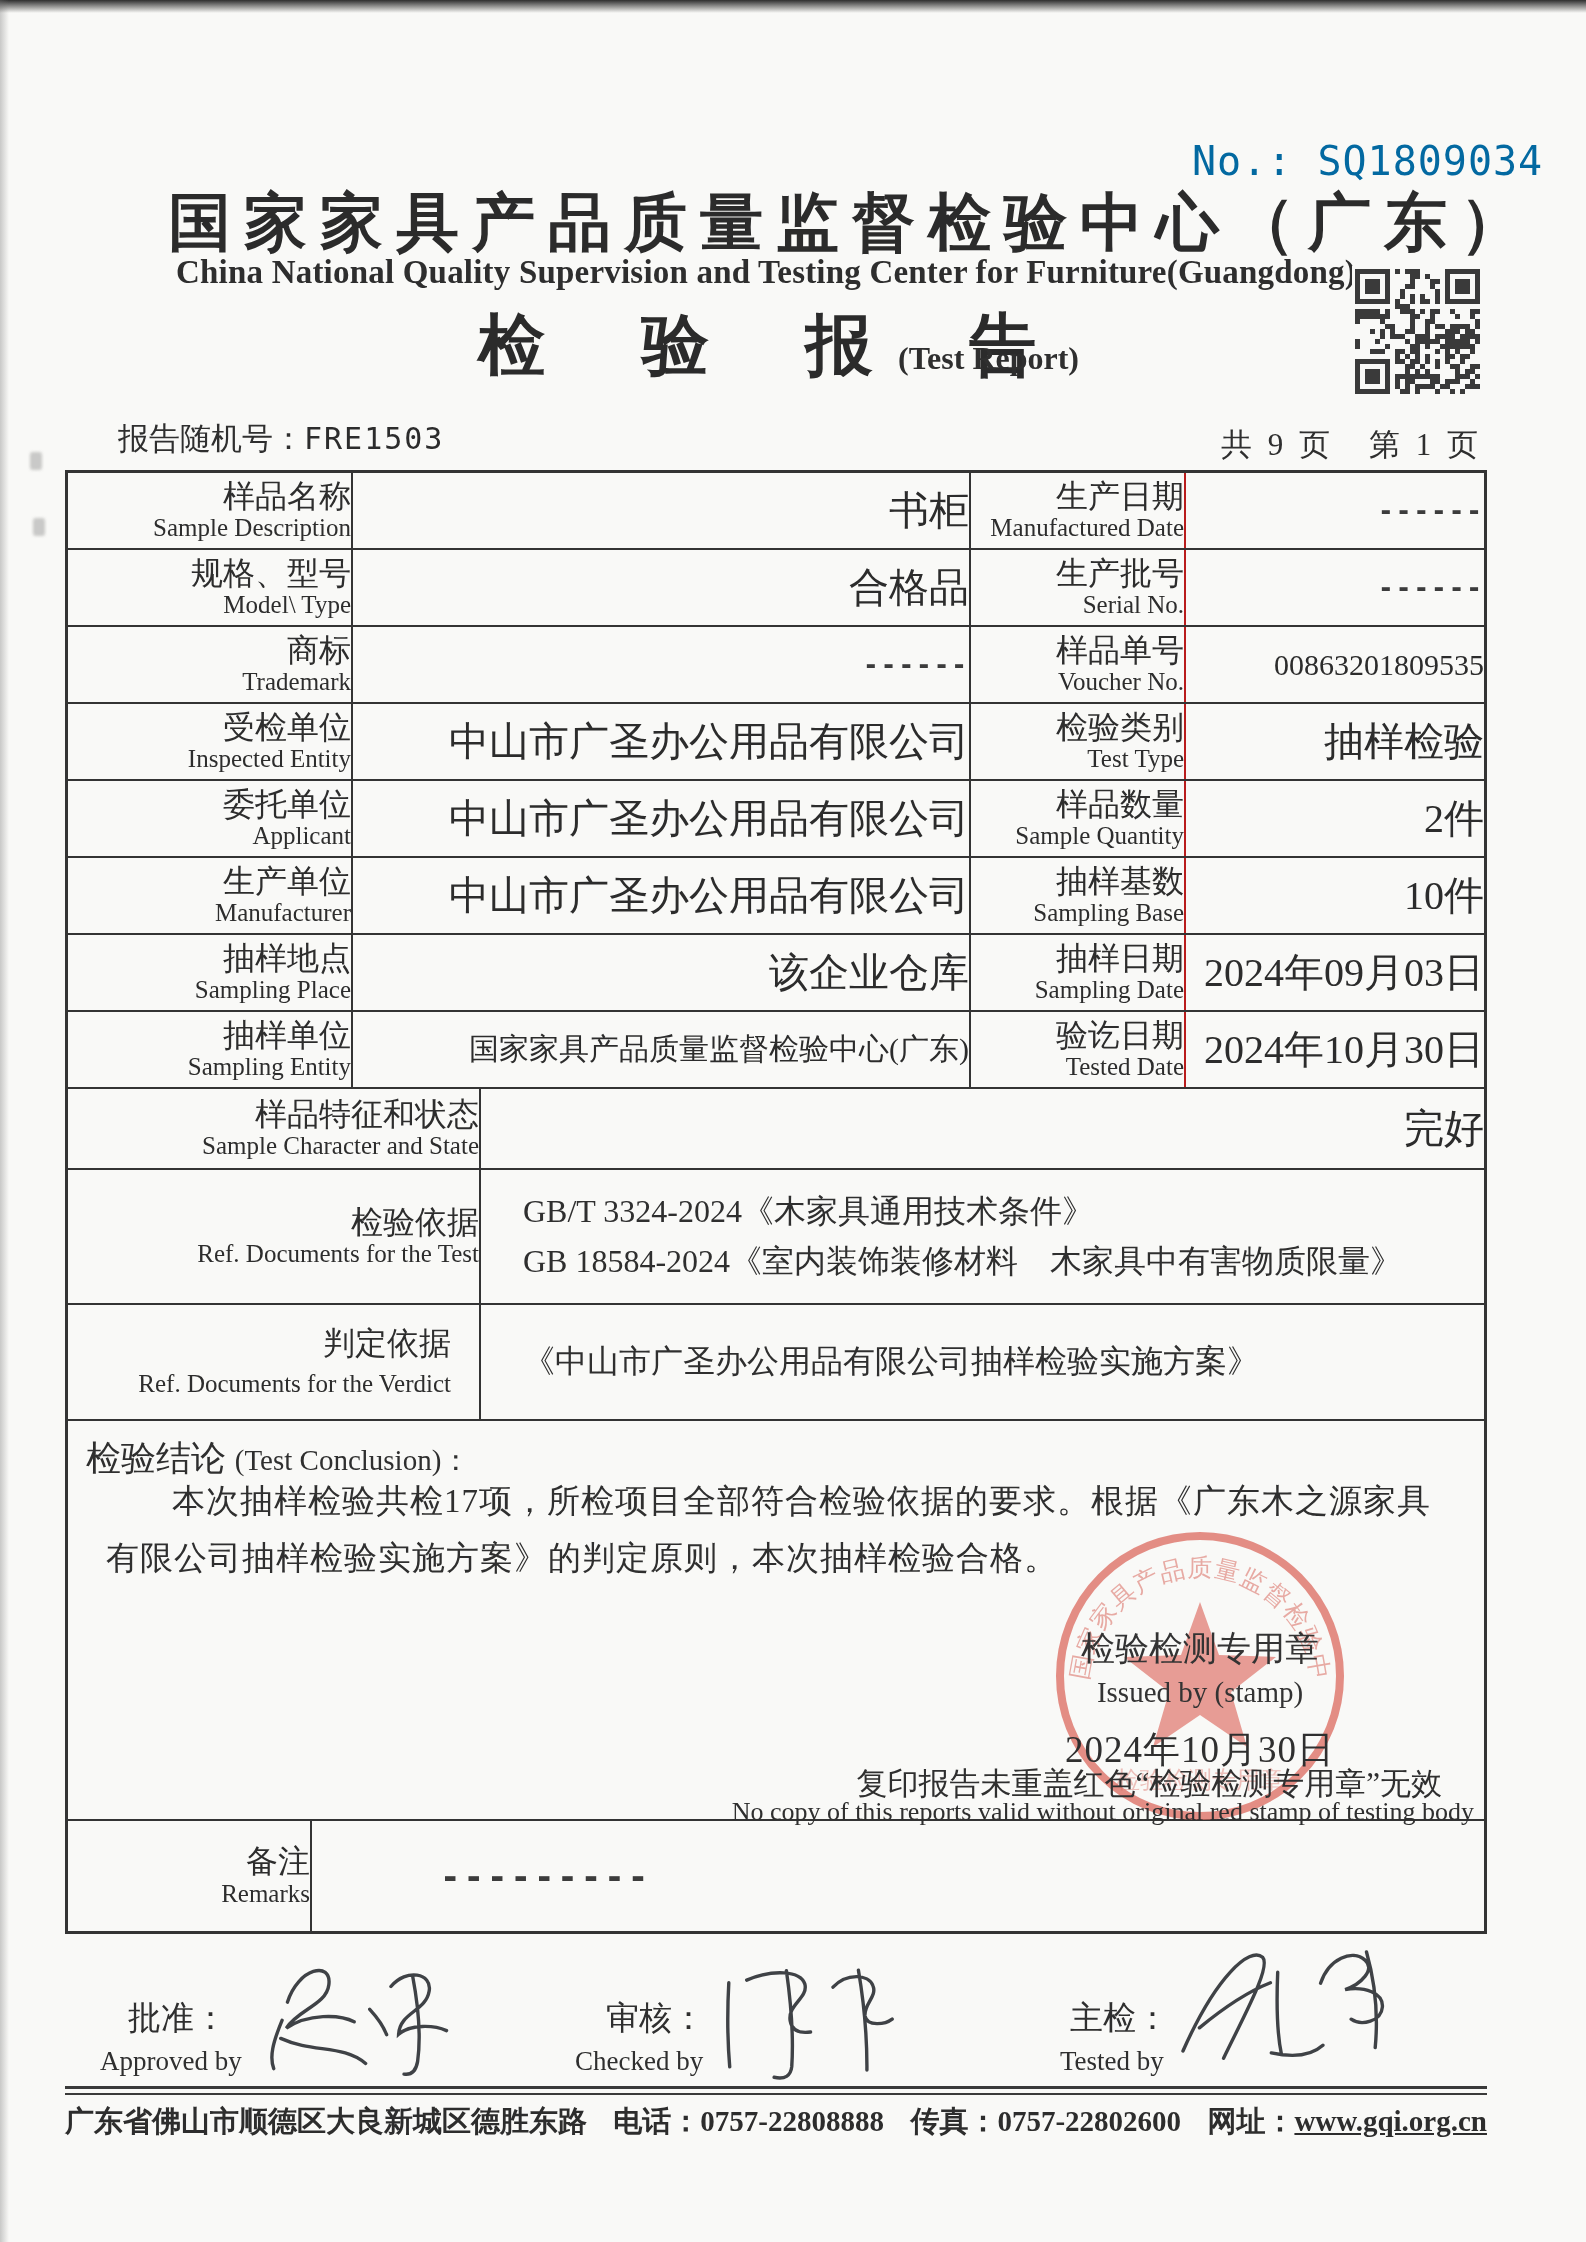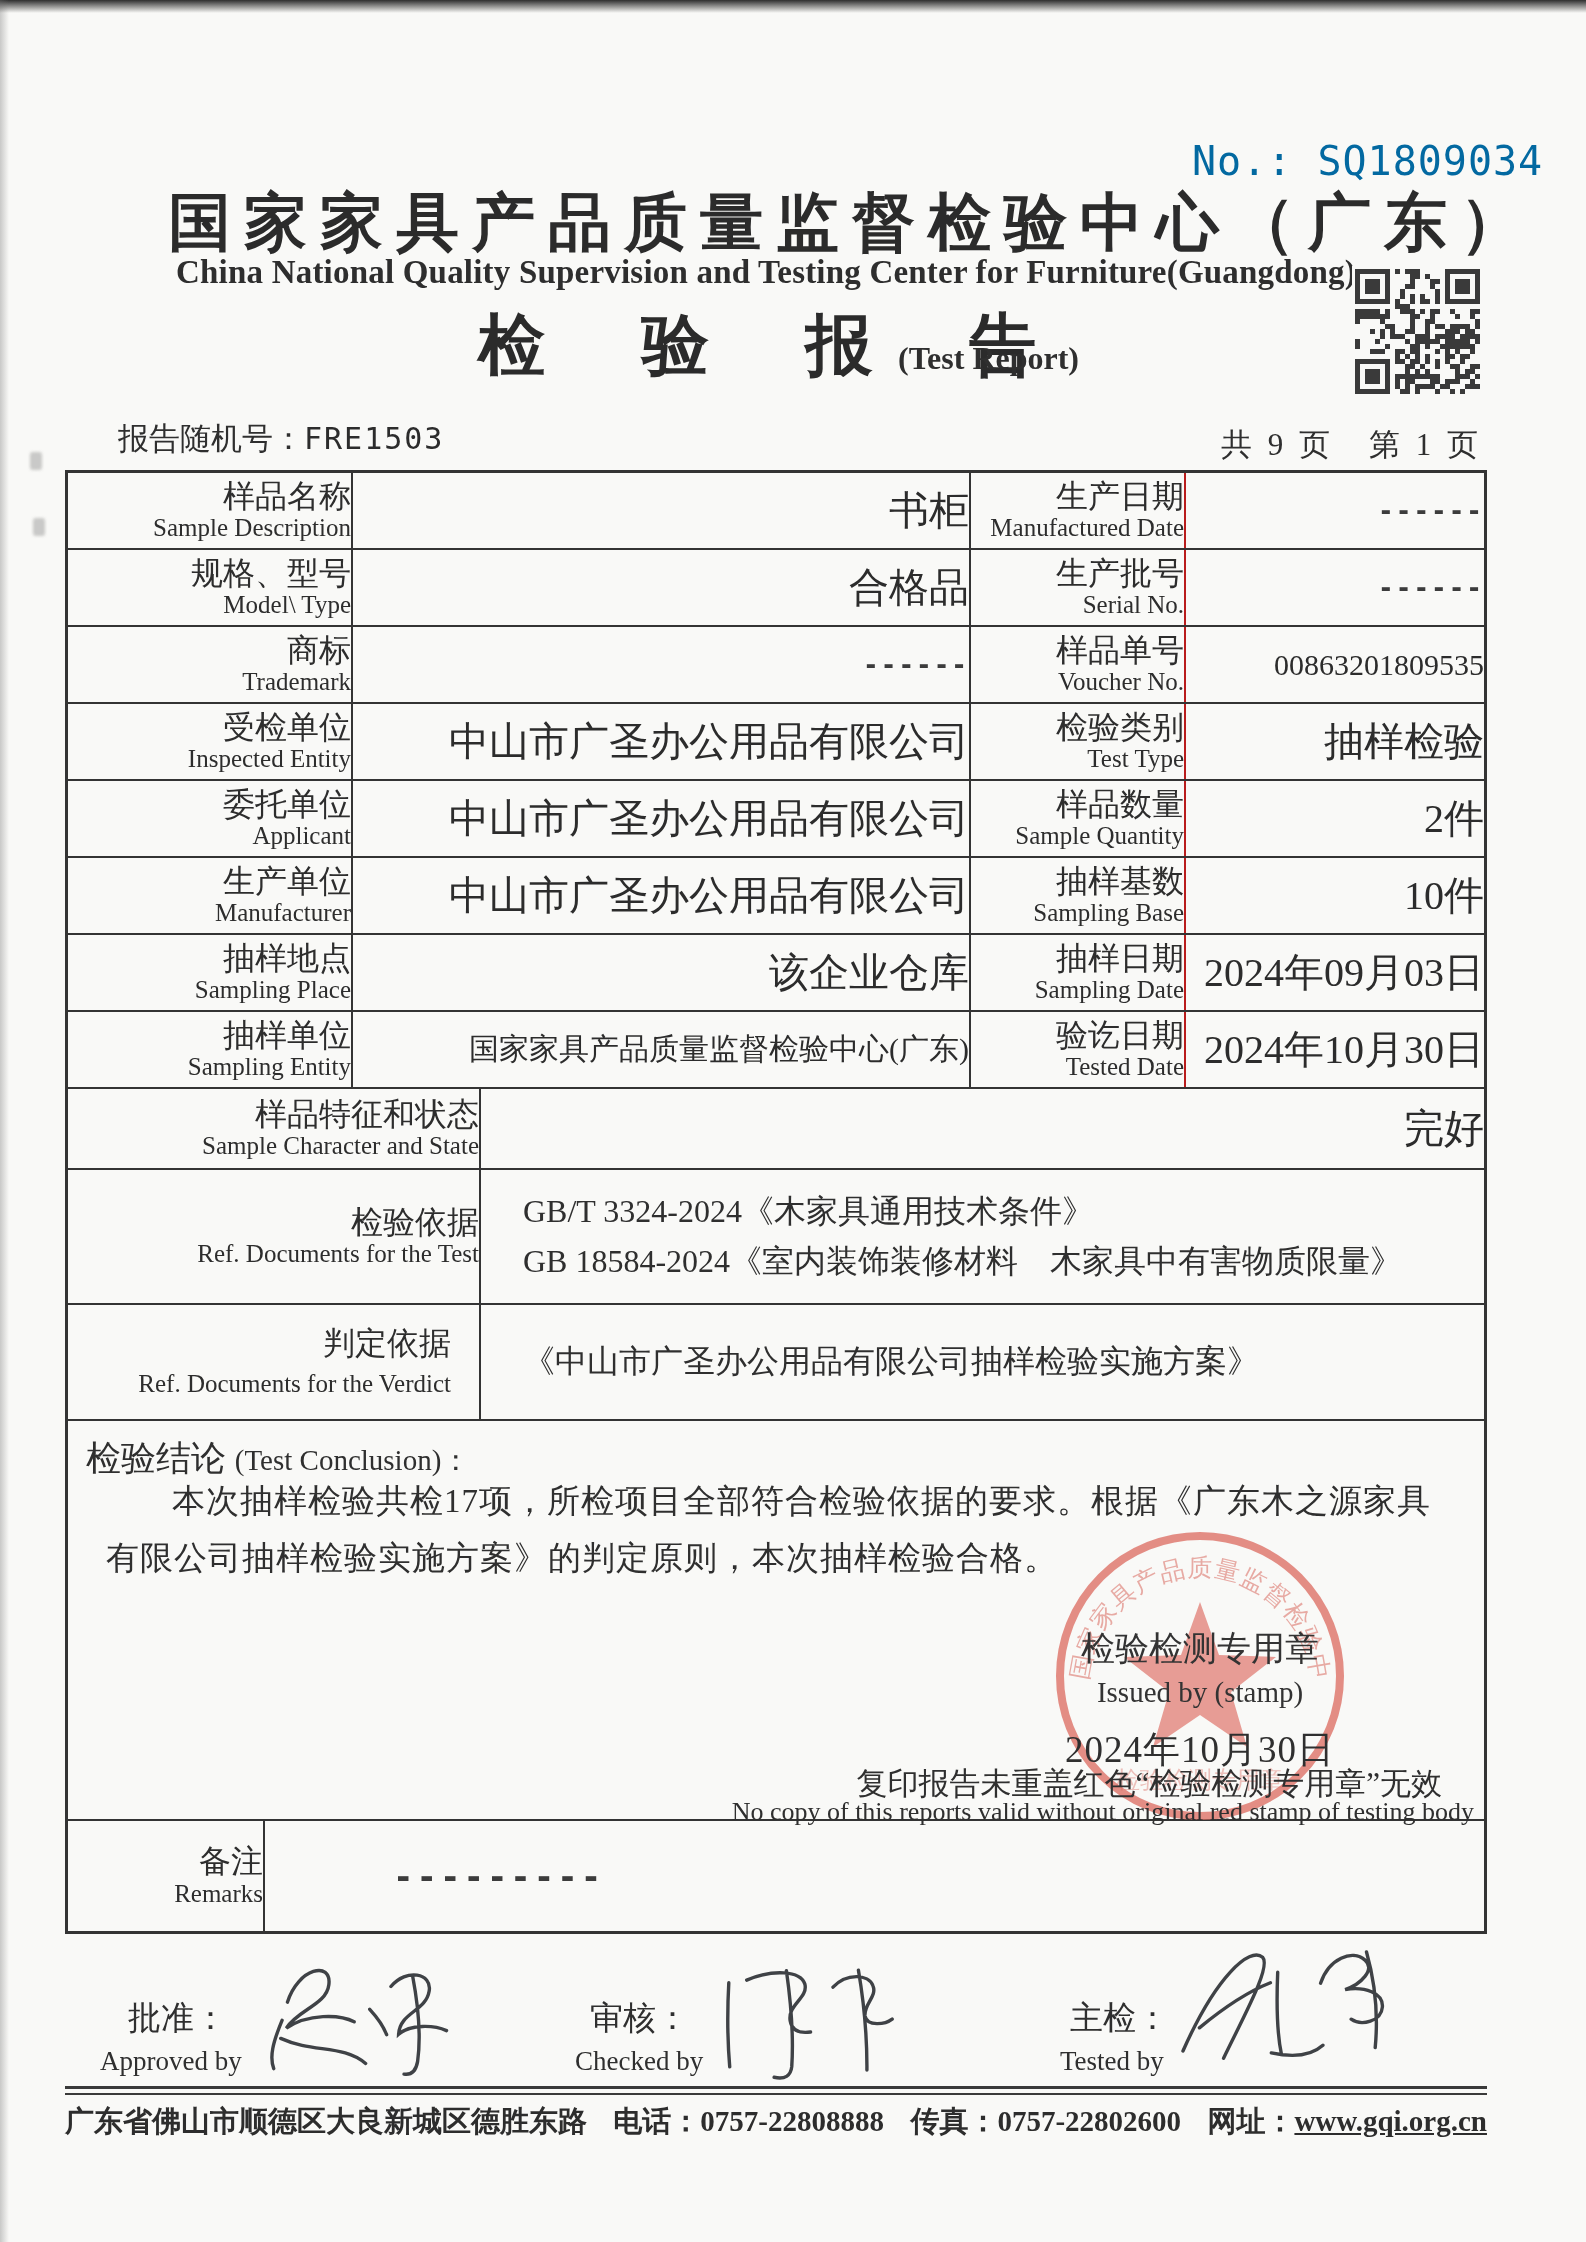--- a/index.html
+++ b/index.html
@@ -475,21 +475,21 @@
     <div class="stamp-texts">
       <div class="stamp-l1">检验检测专用章</div>
       <div class="stamp-l2">Issued by (stamp)</div>
       <div class="stamp-date">2024年10月30日</div>
     </div>
 
     <div class="note-cn">复印报告未重盖红色“检验检测专用章”无效</div>
     <div class="note-en">No copy of this reports valid without original red stamp of testing body</div>
   </div>
 
-  <div class="remarks-row irow last" style="border-bottom:none;">
+  <div class="remarks-row irow last" style="border-bottom:none;margin-left:47px;">
     <div class="cell rlabel">
         <div class="lcn">备注</div>
         <div class="len">Remarks</div>
       </div>
     <div class="rvalue">
         <span class="dash dash-lg">---------</span>
       </div>
   </div>
 </div>
 
@@ -497,21 +497,21 @@
 <div class="abs sig-sub" style="left:100px;top:2046px;">Approved by</div>
 <div class="abs sig" style="left:242px;top:1948px;transform:rotate(-2deg);">
   <svg width="215" height="135" viewBox="0 0 215 135" xmlns="http://www.w3.org/2000/svg">
     <g fill="none" stroke="#3f4246" stroke-width="3.4" stroke-linecap="round">
       <path d="M46,52 C58,18 92,12 88,36 C85,56 56,60 44,78 C66,64 98,66 112,74 M38,88 C70,104 100,96 122,116 M40,70 C30,92 26,106 30,118"></path>
       <path d="M128,62 q12,14 16,26 M150,40 c16,-18 42,-12 38,6 c-4,20 -30,20 -32,42 c12,-10 36,-8 48,-2 M172,30 q8,52 2,86 q-3,14 -14,12"></path>
     </g>
   </svg>
 </div>
 
-<div class="abs sig-label" style="left:590px;top:1996px;">审核：</div>
+<div class="abs sig-label" style="left:606px;top:1996px;">审核：</div>
 <div class="abs sig-sub" style="left:575px;top:2046px;">Checked by</div>
 <div class="abs sig" style="left:702px;top:1944px;transform:rotate(-2deg);">
   <svg width="215" height="140" viewBox="0 0 215 140" xmlns="http://www.w3.org/2000/svg">
     <g fill="none" stroke="#3f4246" stroke-width="3.4" stroke-linecap="round">
       <path d="M28,36 q-4,44 -2,84 M46,34 c26,-10 54,-8 58,6 c3,14 -18,20 -16,36 q2,14 20,12 M86,26 q6,56 2,96 q-2,14 -18,10"></path>
       <path d="M132,44 c14,-14 36,-12 40,0 c4,11 -10,18 -9,30 c2,11 20,9 27,4 M158,28 q7,52 5,100"></path>
     </g>
   </svg>
 </div>
 

